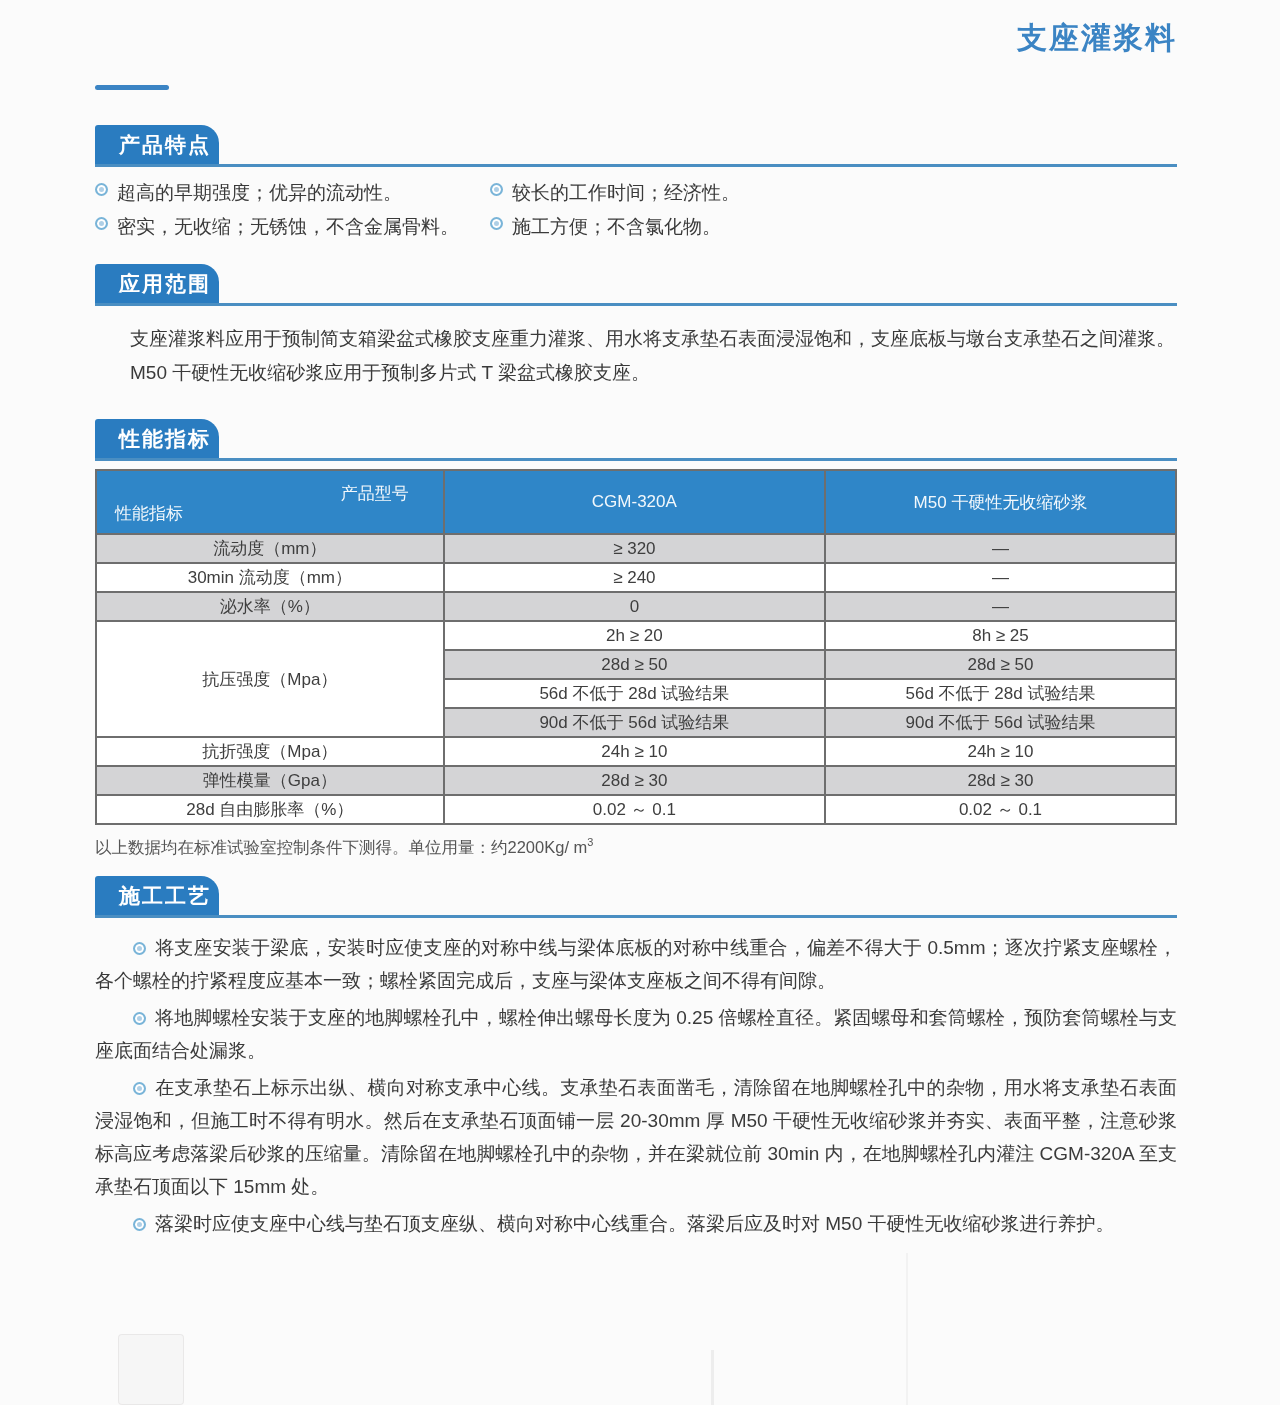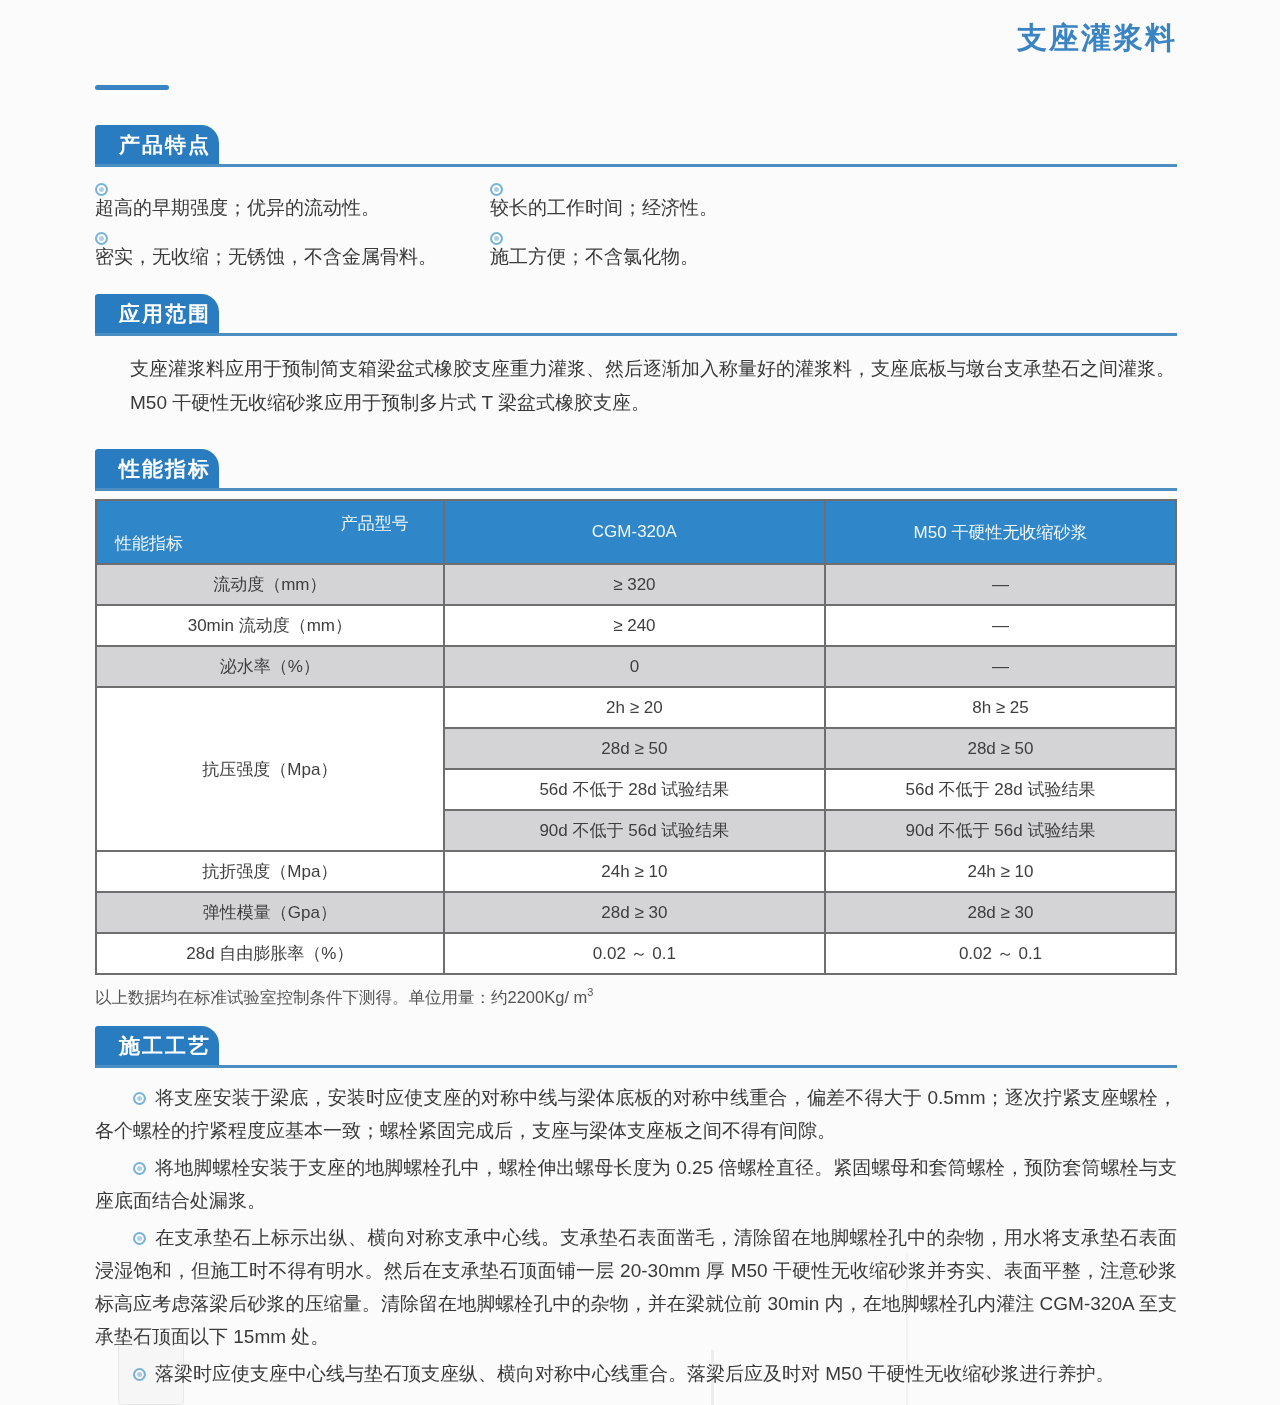--- a/index.html
+++ b/index.html
@@ -15,34 +15,34 @@
   .sec-head { border-bottom:3px solid #4a8ec2; position:relative; }
   .sec-badge { display:inline-block; background:#2a7cc0; color:#ffffff; font-size:21px; font-weight:bold;
     letter-spacing:2px; padding:6px 8px 5px 24px; border-radius:3px 18px 0 0; }
 
   
   .ring { display:inline-block; width:13px; height:13px; border:2px solid #79b4d8; border-radius:50%;
     background:#aecfe6; box-shadow: inset 0 0 0 2px #ffffff; vertical-align:-2px; margin-right:9px; }
 
   
   .features { display:grid; grid-template-columns:395px auto; margin-top:14px; row-gap:11px; font-size:19px; }
-  .feature-item { display:flex; align-items:flex-start; line-height:23px;flex-direction:column; }
+  .feature-item { display:flex; align-items:flex-start; line-height:23px; }
   .feature-item .ring { margin-top:2px; }
 
   
   .app-paras { margin-top:16px; font-size:19px; line-height:34px; padding-left:35px; }
 
   
   .perf-basis { text-align:center; font-size:17.5px; color:#4a4a4a; margin-top:21px; }
   table.perf { border-collapse:collapse; width:100%; margin-top:8px; table-layout:fixed; }
   table.perf col.c1 { width:32.2%; } table.perf col.c2 { width:35.3%; } table.perf col.c3 { width:32.5%; }
   table.perf th, table.perf td { border:2px solid #6e6e6e; text-align:center; font-weight:normal;
     font-size:17px; color:#3e3e3e; padding:0 4px; }
   table.perf th { background:#2f86c8; color:#f2f8fc; height:64px; }
-  table.perf td { height:41px; background:#ffffff; }
+  table.perf td { height:29px; background:#ffffff; }
   table.perf tr.gray td { background:#d4d4d6; }
   table.perf td.span-label { background:#ffffff !important; }
   th.corner { position:relative; padding:0;
     background-image:linear-gradient(to bottom right, transparent calc(50% - 1px),
       rgba(22,48,72,0.9) calc(50% - 1px), rgba(22,48,72,0.9) calc(50% + 1px), transparent calc(50% + 1px));
   }
   .corner-top { position:absolute; top:11px; right:34px; font-size:17px; }
   .corner-bottom { position:absolute; bottom:8px; left:18px; font-size:17px; }
   .perf-footnote { font-size:16.5px; color:#555; margin-top:11px; }
   .perf-footnote sup { font-size:11px; }
@@ -90,21 +90,21 @@
     <div class="feature-item">
       <span class="ring"></span>
       <span>施工方便；不含氯化物。</span>
     </div>
   </div>
 
   <div class="sec-head mt-sec2">
     <span class="sec-badge">应用范围</span>
   </div>
   <div class="app-paras">
-    <div>支座灌浆料应用于预制简支箱梁盆式橡胶支座重力灌浆、然后逐渐加入称量好的灌浆料，支座底板与墩台支承垫石之间灌浆。</div>
+    <div>支座灌浆料应用于预制简支箱梁盆式橡胶支座重力灌浆、用水将支承垫石表面浸湿饱和，支座底板与墩台支承垫石之间灌浆。</div>
     <div>M50 干硬性无收缩砂浆应用于预制多片式 T 梁盆式橡胶支座。</div>
   </div>
 
   <div class="sec-head mt-sec3">
     <span class="sec-badge">性能指标</span>
   </div>
 
   <table class="perf">
     <colgroup>
         <col class="c1">

